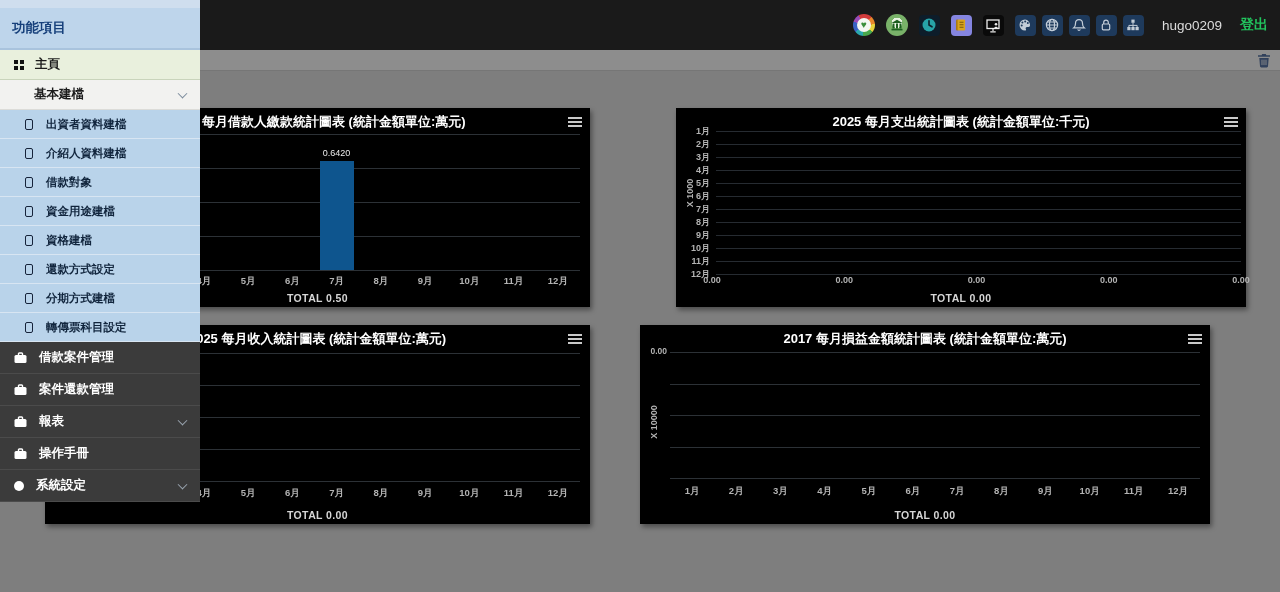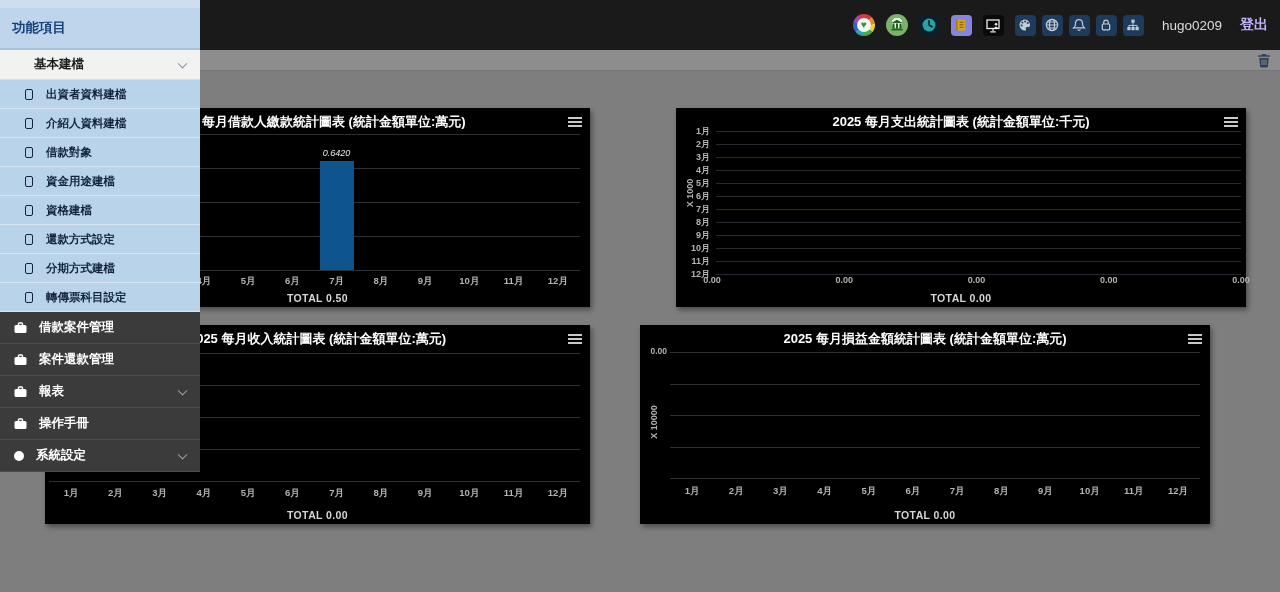--- a/index.html
+++ b/index.html
@@ -19,21 +19,21 @@
   .tbi.round { border-radius:50%; width:22px; height:22px; }
   .tbi.navy { background:#1e3a5c; }
   .logo-conic { background:conic-gradient(#d23b3b 0 12%,#e8872b 12% 24%,#e8d23b 24% 36%,#49a84c 36% 52%,#2aa8b0 52% 64%,#3a62c4 64% 80%,#9a4bb8 80% 92%,#d23b3b 92% 100%); position:relative; }
   .logo-conic .heart { position:absolute; inset:4px; background:#f4f7f2; border-radius:50%;
     display:flex; align-items:center; justify-content:center; font-size:10px; color:#3c8f3c; line-height:1; }
   .bank-bg { background:radial-gradient(circle at 50% 40%, #eaf4e4 0 30%, #79b269 31% 100%); }
   .clock-bg { background:#0d1d2a; }
   .scroll-bg { background:#8585e0; }
   .pres-bg { background:#0a0a0a; }
   .username { color:#dcdcdc; font-size:13.5px; margin-left:18px; }
-  .logout { color:#c4b5fd; font-size:14px; font-weight:600; margin-left:18px; cursor:pointer; }
+  .logout { color:#22c55e; font-size:14px; font-weight:600; margin-left:18px; cursor:pointer; }
   
   .subbar { position:absolute; left:0; top:50px; width:1280px; height:21px;
     background:#8d8d8d; border-bottom:1px solid #767676; z-index:4; }
   .trash { position:absolute; right:9px; top:3px; cursor:pointer; line-height:0; }
   
   .sidebar { position:absolute; left:0; top:0; width:200px; height:592px; z-index:20;
     display:flex; flex-direction:column; }
   .s-strip { height:8px; background:#cfdeee; flex:none; }
   .s-header { height:42px; background:#bed5eb; color:#17407b; font-weight:bold;
     font-size:13.5px; display:flex; align-items:center; padding-left:12px;
@@ -62,21 +62,21 @@
   
   .panel { position:absolute; background:#000; box-shadow:2px 3px 5px rgba(0,0,0,.4); }
   #p1 { left:45px;  top:108px; width:545px; height:199px; }
   #p2 { left:676px; top:108px; width:570px; height:199px; }
   #p3 { left:45px;  top:325px; width:545px; height:199px; }
   #p4 { left:640px; top:325px; width:570px; height:199px; }
   .ptitle { position:absolute; top:5px; left:0; right:0; text-align:center;
     color:#fff; font-weight:bold; font-size:13px; }
   .burger { position:absolute; top:7px; right:8px; width:14px; cursor:pointer; }
   .burger i { display:block; height:2px; background:#c9c9c9; margin:2px 0; }
-  .plot { position:absolute; top:0; bottom:4px;font-style:italic; }
+  .plot { position:absolute; top:0; bottom:4px; }
   #p1 .plot, #p3 .plot { left:4px; right:10px; }
   #p4 .plot { left:30px; right:10px; }
   .grid { position:absolute; left:0; right:0; height:1px; background:#2c3136; }
   .months { position:absolute; display:flex; }
   #p1 .months, #p3 .months { left:4px; right:10px; }
   #p4 .months { left:30px; right:10px; }
   #p1 .months { top:167px; } #p3 .months { top:162px; } #p4 .months { top:160px; }
   .months span { flex:1; text-align:center; font-size:9.5px; font-weight:bold; color:#b3b3b3; }
   .vbar { position:absolute; }
   .vbar-label { position:absolute; text-align:center; color:#ececec; font-size:9px; }
@@ -310,21 +310,21 @@
       <span>8月</span>
       <span>9月</span>
       <span>10月</span>
       <span>11月</span>
       <span>12月</span>
     </div>
   <div class="total">TOTAL 0.00</div>
 </section>
 
 <section class="panel" id="p4">
-  <div class="ptitle">2025 每月損益金額統計圖表 (統計金額單位:萬元)</div>
+  <div class="ptitle">2017 每月損益金額統計圖表 (統計金額單位:萬元)</div>
   <div class="burger">
       <i></i>
       <i></i>
       <i></i>
     </div>
   <div class="ytick">0.00</div>
   <div class="vlabel">X 10000</div>
   <div class="plot">
       <div class="grid" style="top: 27px;"></div>
       <div class="grid" style="top: 59px;"></div>
@@ -345,20 +345,29 @@
       <span>10月</span>
       <span>11月</span>
       <span>12月</span>
     </div>
   <div class="total">TOTAL 0.00</div>
 </section>
 
 <aside class="sidebar">
   <div class="s-strip"></div>
   <div class="s-header">功能項目</div>
+  <div class="s-home">
+    <span class="grid-icon">
+        <i></i>
+        <i></i>
+        <i></i>
+        <i></i>
+      </span>
+    <span>主頁</span>
+  </div>
   <div class="s-group">
     <span>基本建檔</span>
     <span class="chev"></span>
   </div>
   <div id="side-subs">
       <div class="s-sub">
         <span class="sq-icon"></span>
         <span>出資者資料建檔</span>
       </div>
       <div class="s-sub">

